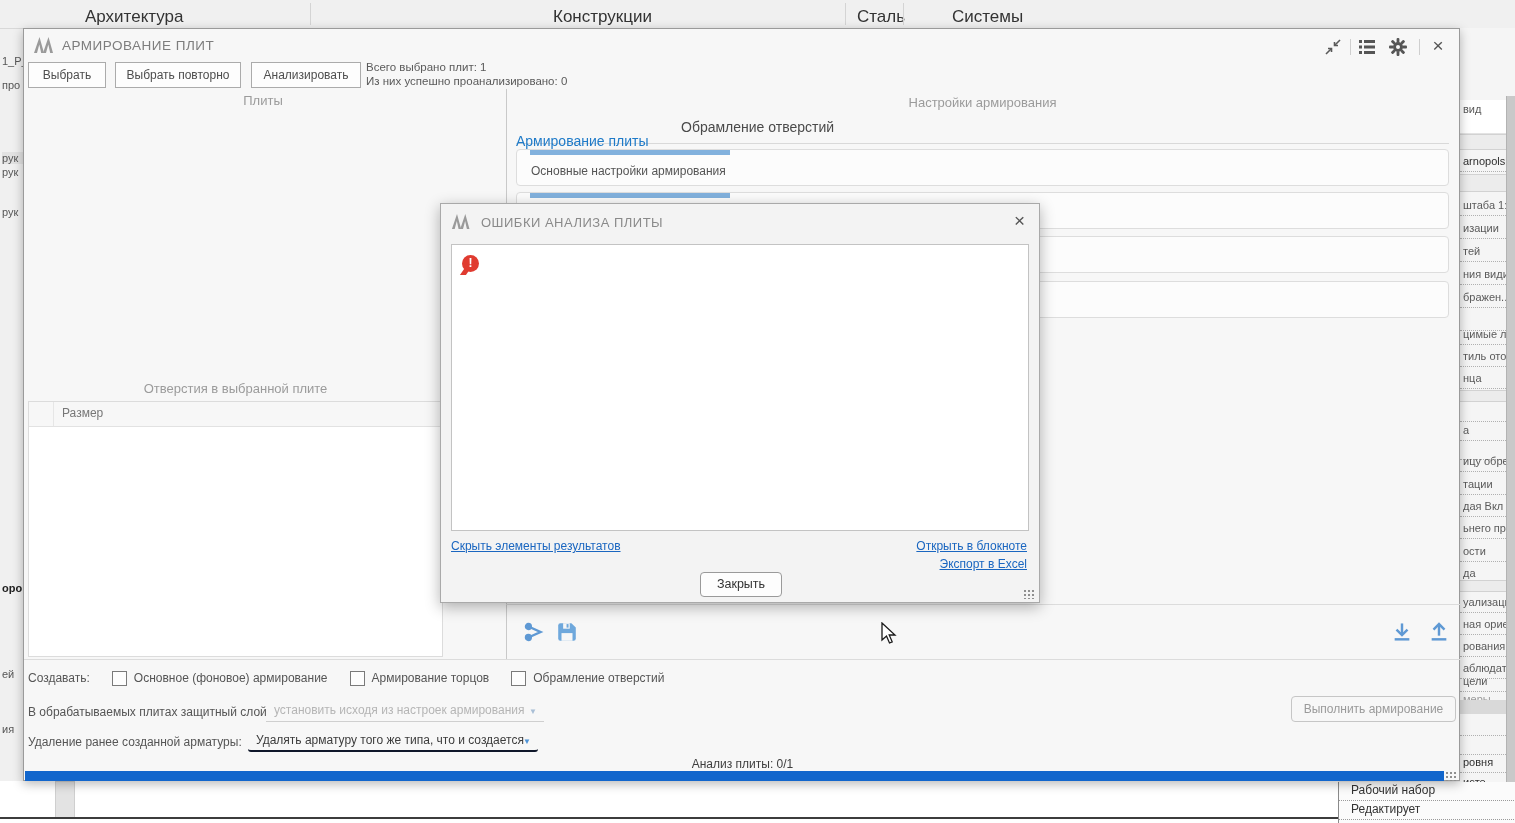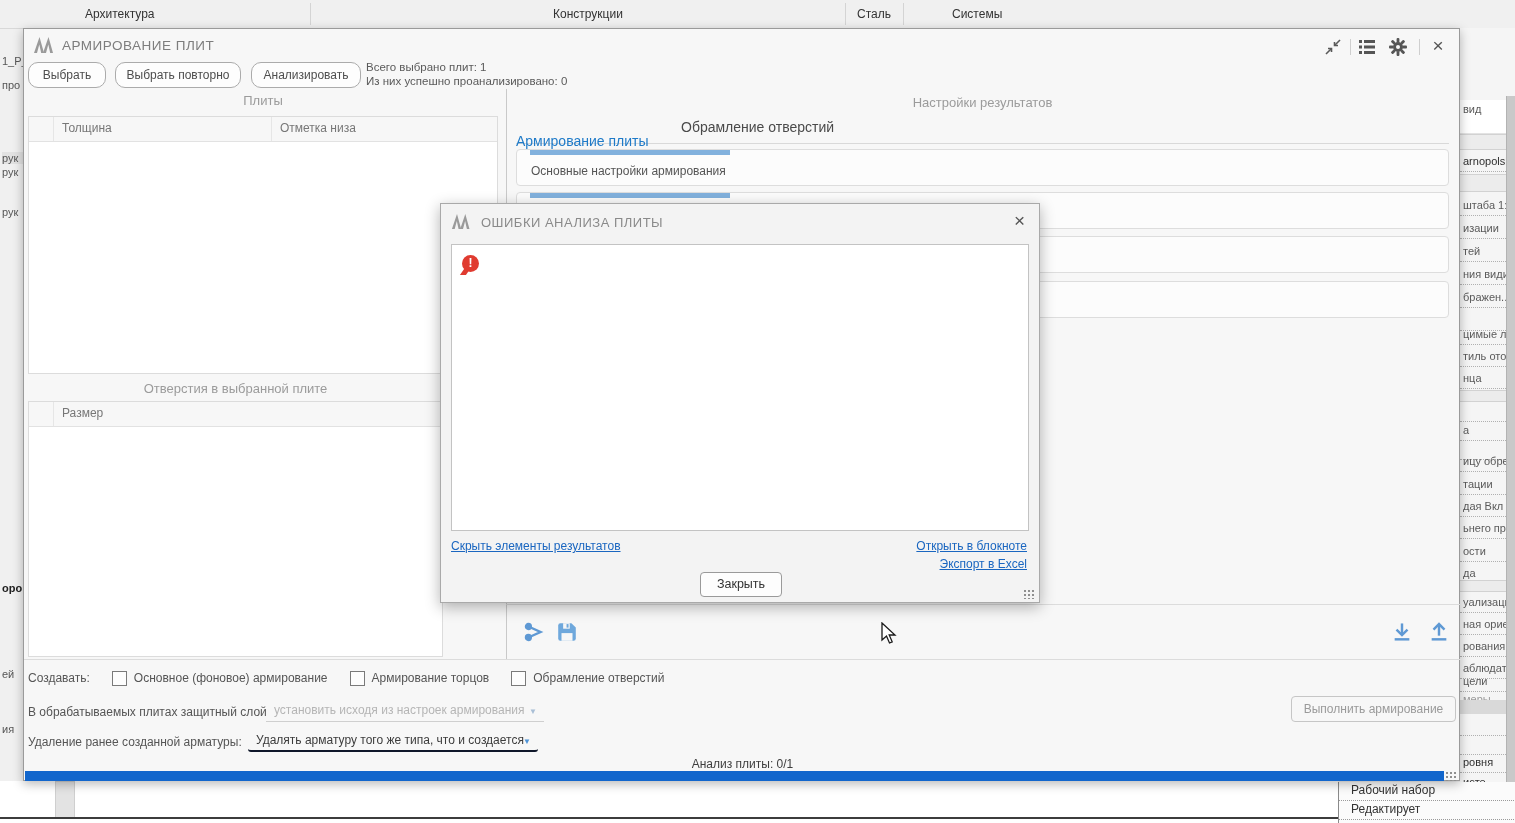--- a/index.html
+++ b/index.html
@@ -2,21 +2,21 @@
 <html><head>
 <meta charset="utf-8">
 <style>
   html,body{margin:0;padding:0;}
   body{font-family:"Liberation Sans","DejaVu Sans",sans-serif;}
   #screen{position:relative;width:1515px;height:823px;background:#f0f0f0;overflow:hidden;color:#444;}
   .abs{position:absolute;}
 
   
   .ribbon{position:absolute;left:0;top:0;width:1515px;height:28px;background:#f0f0f0;border-bottom:1px solid #d8d8d8;}
-  .rtab{position:absolute;top:7px;font-size:12px;color:#333;}
+  .rtab{position:absolute;top:7px;font-size:17px;color:#333;}
   .rsep{position:absolute;top:3px;width:1px;height:22px;background:#d4d4d4;}
 
   
   .leftcol{position:absolute;left:0;top:0;width:23px;height:823px;}
   .frag{position:absolute;left:2px;font-size:11px;color:#555;white-space:nowrap;}
   .frag.sel{background:#e2e2e2;width:21px;}
   .frag.boldfrag{font-weight:bold;color:#222;}
   .palette-bg{position:absolute;left:1460px;top:28px;width:55px;height:754px;background:#f5f5f5;}
   .pal-scroll{position:absolute;left:1506px;top:96px;width:9px;height:686px;background:#c9c9c9;border-left:1px solid #b3b3b3;}
   .palette{position:absolute;left:1460px;top:0;width:46px;height:823px;}
@@ -34,21 +34,21 @@
   .vscroll-frag{position:absolute;left:55px;top:781px;width:20px;height:37px;background:#e3e3e3;border:1px solid #cfcfcf;box-sizing:border-box;}
   .dark-line{position:absolute;left:0;top:817px;width:1338px;height:2px;background:#3c3c3c;}
 
   
   .dlg{position:absolute;left:23px;top:28px;width:1437px;height:753px;background:#f7f7f7;border:1px solid #9a9a9a;box-sizing:border-box;box-shadow:0 3px 10px rgba(0,0,0,.28);}
   .dlg-title{position:absolute;left:38px;top:9px;font-size:13.5px;letter-spacing:.5px;color:#7d7d7d;}
   .logo{position:absolute;left:9px;top:6px;}
   .winicons{position:absolute;top:8px;height:20px;}
   .wi{position:absolute;top:0;width:20px;height:20px;cursor:default;}
   .wi-sep{position:absolute;top:2px;width:1px;height:16px;background:#cfcfcf;}
-  .btn{position:absolute;height:26px;background:#fdfdfd;border:1px solid #ababab;border-radius:10px;font-size:12px;color:#4e4e4e;text-align:center;line-height:24px;box-sizing:border-box;}
+  .btn{position:absolute;height:26px;background:#fdfdfd;border:1px solid #ababab;border-radius:0;font-size:12px;color:#4e4e4e;text-align:center;line-height:24px;box-sizing:border-box;}
   .stats{position:absolute;left:342px;top:31px;font-size:11.5px;color:#5a5a5a;line-height:14px;}
   .sec-title{position:absolute;font-size:13px;color:#9b9b9b;text-align:center;}
   .tbl{position:absolute;background:#fff;border:1px solid #dcdcdc;box-sizing:border-box;}
   .thead{display:flex;height:24px;background:#f7f7f7;border-bottom:1px solid #e2e2e2;}
   .th{font-size:12px;color:#777;padding:4px 0 0 8px;box-sizing:border-box;border-right:1px solid #e6e6e6;}
   .th:last-child{border-right:none;}
   .th.small{width:25px;padding:0;}
   .vdivider{position:absolute;left:482px;top:60px;width:1px;height:570px;background:#c9c9c9;}
   .tabs{position:absolute;left:492px;top:90px;width:933px;height:25px;}
   .tabs-hairline{position:absolute;left:492px;top:114px;width:933px;height:1px;background:#d9d9d9;}
@@ -221,41 +221,33 @@
 
     <div class="btn" style="left:4px;top:33px;width:78px">Выбрать</div>
     <div class="btn" style="left:91px;top:33px;width:126px">Выбрать повторно</div>
     <div class="btn" style="left:227px;top:33px;width:110px">Анализировать</div>
     <div class="stats">
       <div>Всего выбрано плит: 1</div>
       <div>Из них успешно проанализировано: 0</div>
     </div>
 
     <div class="sec-title" style="left:4px;top:64px;width:470px">Плиты</div>
-    <div class="tbl" style="left:4px;top:87px;width:470px;height:258px">
-      <div class="thead">
-        <div class="th small"></div>
-        <div class="th" style="width:218px">Толщина</div>
-        <div class="th" style="flex:1">Отметка низа</div>
-      </div>
-      <div style="height:232px"></div>
-    </div>
 
     <div class="sec-title" style="left:4px;top:352px;width:415px">Отверстия в выбранной плите</div>
     <div class="tbl" style="left:4px;top:372px;width:415px;height:256px">
       <div class="thead">
         <div class="th small"></div>
         <div class="th" style="flex:1">Размер</div>
       </div>
       <div style="height:230px"></div>
     </div>
 
     <div class="vdivider"></div>
 
-    <div class="sec-title" style="left:492px;top:66px;width:933px">Настройки результатов</div>
+    <div class="sec-title" style="left:492px;top:66px;width:933px">Настройки армирования</div>
     <div class="tabs-hairline"></div>
     <div class="tabs">
 
     <div class="stab active" style="left: 0px;">Армирование плиты</div>
         <div class="stab" style="left: 165px;">Обрамление отверстий</div>
       </div>
     <div class="cards">
 
     <div class="card" style="top: 120px;">
           <div class="strip"></div>

